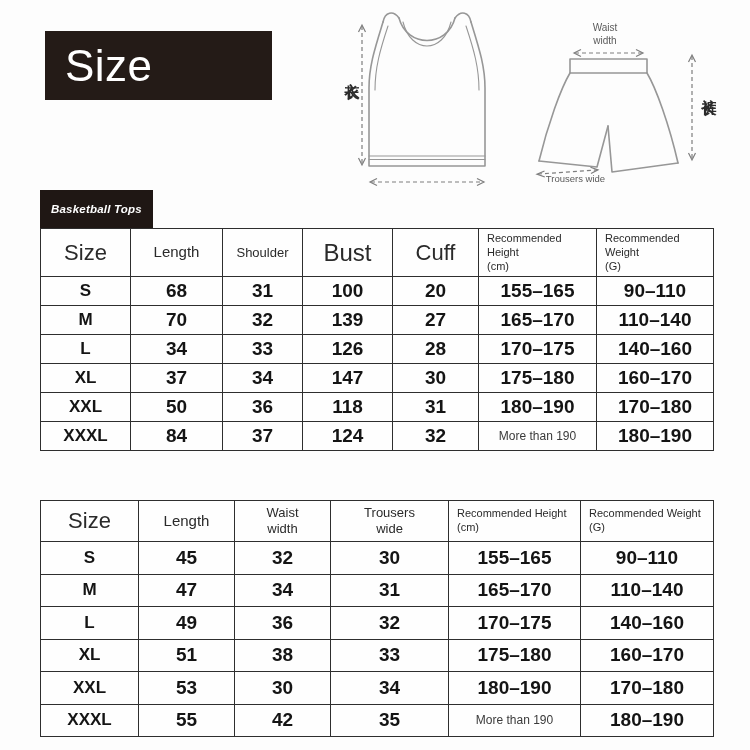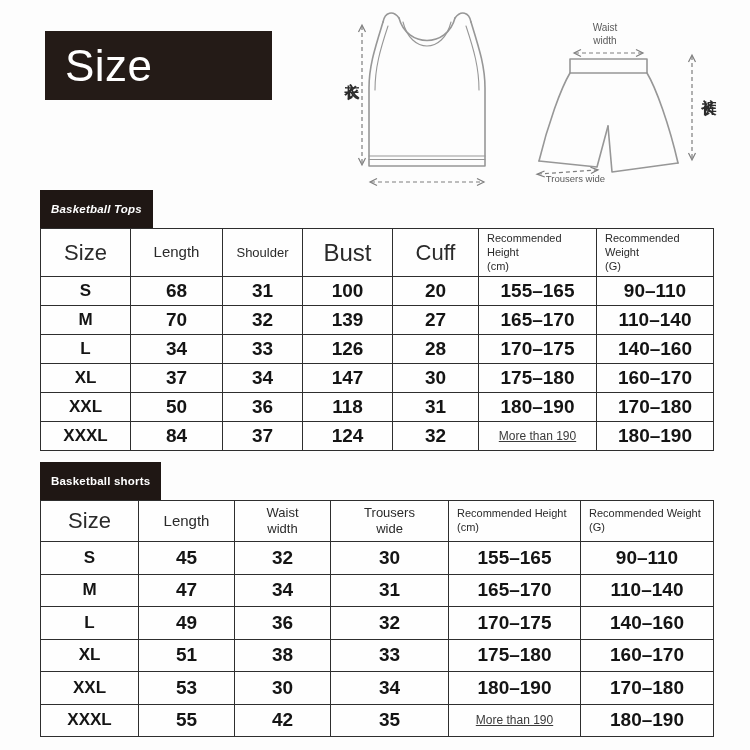--- a/index.html
+++ b/index.html
@@ -38,21 +38,21 @@
         background:#fefefe;}
   .tops-table{top:228px;}
   .shorts-table{top:500px;}
   th,td{border:1px solid #2e2e2e;text-align:center;vertical-align:middle;padding:0;
         overflow:hidden;}
   th{font-weight:400;color:#2a2a2a;white-space:pre-line;line-height:1.25;height:34px;}
   .tops-table td{height:28px;}
   .shorts-table td{height:31.5px;}
   td{font-size:19px;font-weight:600;color:#141414;}
   td:first-child{font-size:17px;}
-  td.small-text{font-size:12px;font-weight:400;color:#3a3a3a;text-decoration:underline;}
+  td.small-text{font-size:12px;font-weight:400;color:#3a3a3a;}
 
   .tops-table th:nth-child(1){font-size:22px;}
   .tops-table th:nth-child(2){font-size:15px;}
   .tops-table th:nth-child(3){font-size:13px;margin-top:43px;}
   .tops-table th:nth-child(4){font-size:24px;}
   .tops-table th:nth-child(5){font-size:22px;}
   .tops-table th:nth-child(6),.tops-table th:nth-child(7)
       {font-size:11px;text-align:left;padding:3px 8px;}
 
   .shorts-table th:nth-child(1){font-size:22px;}
@@ -199,21 +199,20 @@
           <td>84</td>
           <td>37</td>
           <td>124</td>
           <td>32</td>
           <td class="small-text">More than 190</td>
           <td>180–190</td>
         </tr>
       </tbody>
   </table>
 
-  <div class="section-label label-shorts">Basketball shorts</div>
   <table class="shorts-table">
     <colgroup>
       <col style="width:98px">
         <col style="width:96px">
         <col style="width:96px">
       <col style="width:118px">
         <col style="width:132px">
         <col style="width:133px">
     </colgroup>
     <thead>

